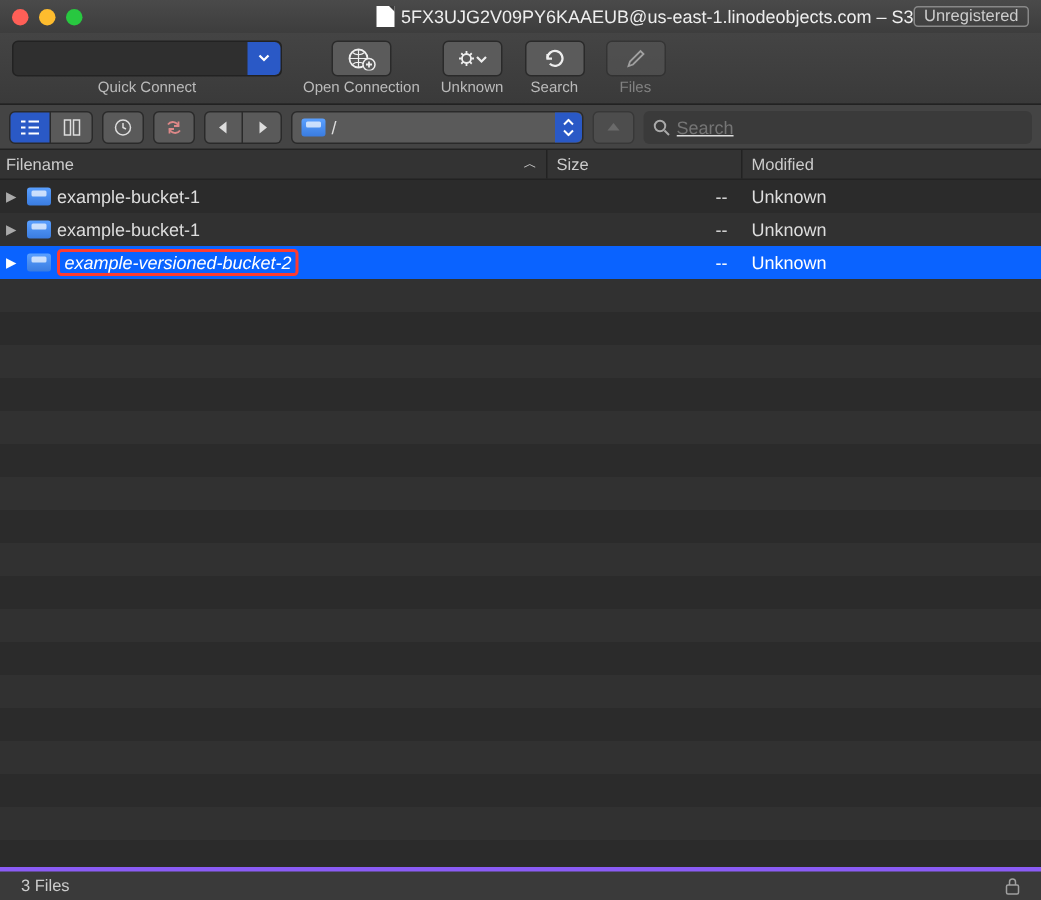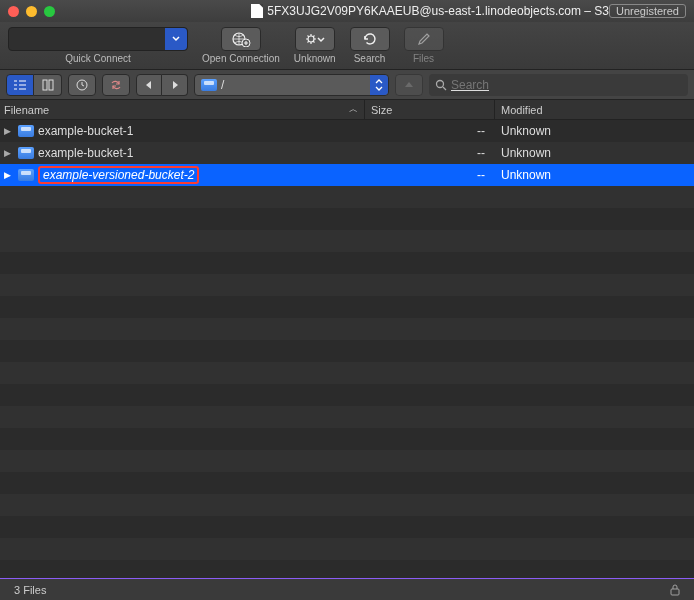--- a/index.html
+++ b/index.html
@@ -61,21 +61,21 @@
   .row.selected .cell-name .label { border: 2px solid #ff3b30; border-radius: 3px; padding: 0 3px; font-style: italic; }
   .cell-name { flex: 0 0 365px; display: flex; align-items: center; gap: 4px; padding-left: 4px; }
   .cell-size { flex: 0 0 130px; text-align: right; padding-right: 10px; color: inherit; }
   .cell-mod { flex: 1; padding-left: 6px; }
   .disclosure { width: 10px; font-size: 9px; color: #aaa; }
   .row.selected .disclosure { color: #fff; }
   .bucket-icon { width: 16px; height: 12px; background: linear-gradient(#5aa0ff,#3a7ce0); border-radius: 2px; position: relative; }
   .bucket-icon:before { content: ""; position: absolute; top: 2px; left: 3px; width: 10px; height: 4px; background: #fff; opacity: 0.7; border-radius: 1px; }
 
   
-  .status { position: absolute; bottom: 0; left: 0; right: 0; height: 22px; background: #3a3a3a; border-top: 1px solid #8b5cf6; display: flex; align-items: center; padding: 0 14px; font-size: 11px; color: #ccc; }
+  .status { position: absolute; bottom: 0; left: 0; right: 0; height: 22px; background: #3a3a3a; border-top: 3px solid #8b5cf6; display: flex; align-items: center; padding: 0 14px; font-size: 11px; color: #ccc; }
   .status .lock { margin-left: auto; opacity: 0.7; }
 
   svg { display: block; }
 </style>
 </head>
 <body>
 
 <div class="titlebar">
   <div class="traffic">
     <div class="dot red"></div>

